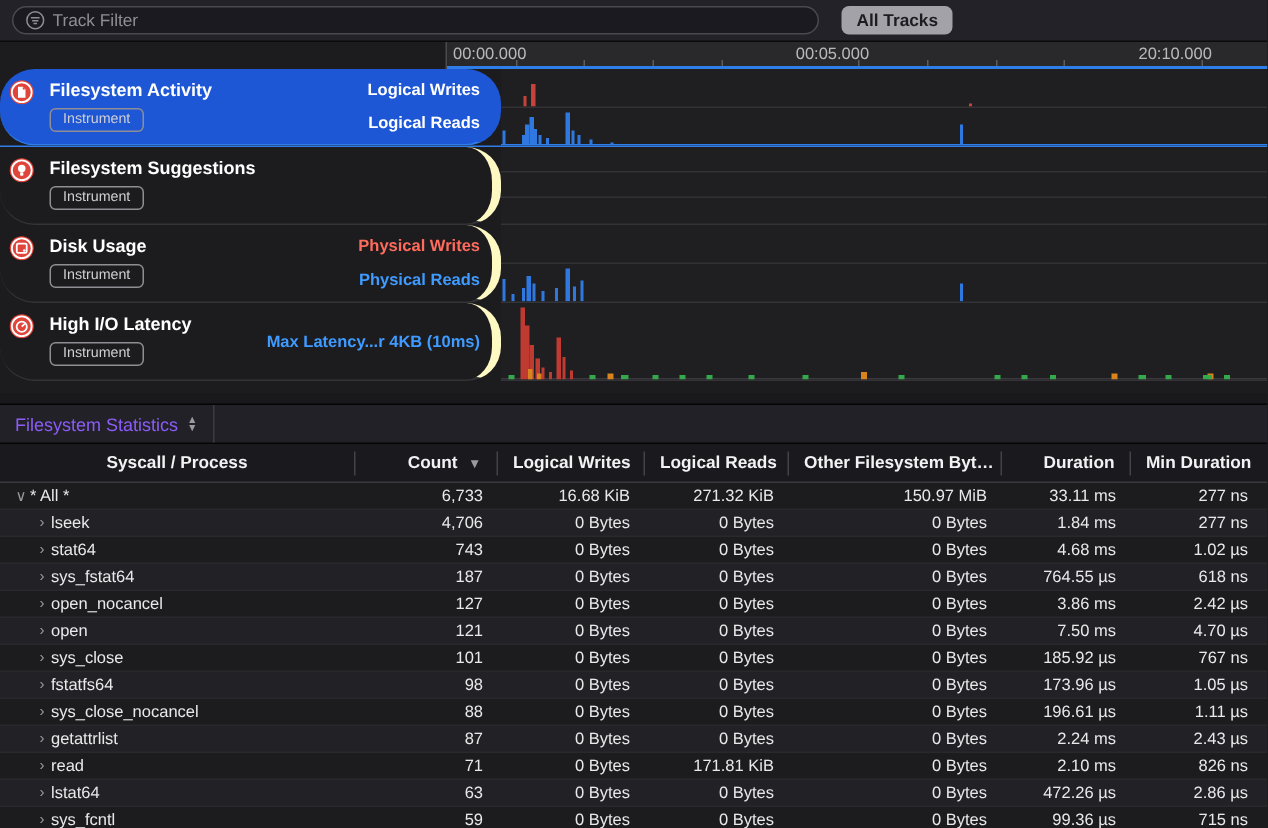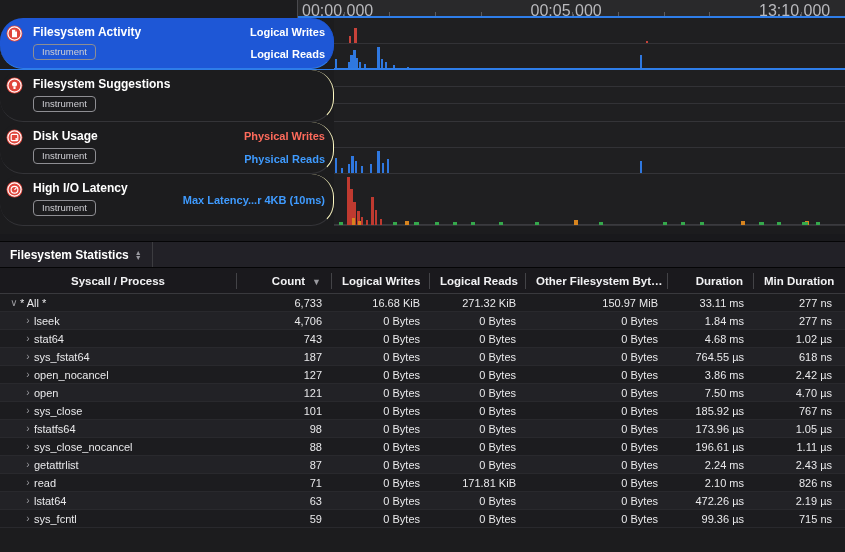--- a/index.html
+++ b/index.html
@@ -18,26 +18,26 @@
   .filter-field input::placeholder { color:#8e8e93; }
   .alltracks-btn { position:absolute; left:561px; top:4px; height:19px; padding:0 10px;
     background:#a2a2a8; color:#1d1d20; border:none; border-radius:5px;
     font-size:11.5px; font-weight:bold; font-family:"Liberation Sans",sans-serif; }
 
   
   .timeline { position:relative; height:234px; }
   .ruler-row { display:flex; height:18px; }
   .ruler-left { width:298px; background:#1c1c1e; border-right:1px solid #4a4a4e; }
   .ruler { position:relative; flex:1; background:#29292b; border-bottom:2px solid #2e7de9; overflow:hidden; }
-  .ruler-label { position:absolute; top:2px; font-size:16px; color:#b9b9bd; }
+  .ruler-label { position:absolute; top:2px; font-size:11px; color:#b9b9bd; }
   .ruler-tick { position:absolute; bottom:0; width:1px; height:4px; background:#5c5c60; }
 
   .tracks { position:relative; }
   .track { display:flex; height:52px; }
-  .track-left { position:relative; width:334px; background:#1c1c1e; border-right:1px solid #fef9c3;
+  .track-left { position:relative; width:334px; background:#1c1c1e; border-right:6px solid #fef9c3;
     border-bottom:1px solid #343438;border-radius:23px; }
   .track.selected .track-left { background:#1e57d6; border-right-color:#1e57d6; }
   .track-graph { position:relative; flex:1; background:#1f1f21; border-bottom:1px solid #343438; overflow:hidden; }
   .track.selected { border-bottom:1px solid #2e7de9; }
   .track.selected .track-graph, .track.selected .track-left { border-bottom:1px solid #2e7de9; }
 
   .track-icon { position:absolute; left:6px; top:7px; }
   .track-head { position:absolute; left:33px; top:7px; }
   .track-title { font-size:12px; font-weight:bold; color:#ffffff; white-space:nowrap; }
   .track-badge { display:inline-block; margin-top:5px; padding:1px 8px 2px;
@@ -50,21 +50,21 @@
   .lane.sep { border-bottom:1px solid #323236; }
   .bar { position:absolute; bottom:0; }
   .baseline { position:absolute; left:0; right:0; bottom:0; height:1px; background:#3a3a3e; }
 
   
   .gapstrip { height:8px; background:#19191c; border-bottom:1px solid #050506; }
   .stats-titlebar { height:26px; background:#222127; display:flex; align-items:center;
     border-bottom:1px solid #050506; }
   .stats-title-seg { display:flex; align-items:center; height:100%; padding:0 10px;
     border-right:1px solid #3c3c40; }
-  .stats-title { font-size:12px; color:#ffffff;font-weight:bold; }
+  .stats-title { font-size:12px; color:#8b5cf6; }
   .updown { display:flex; flex-direction:column; margin-left:6px; color:#9a9aa0;
     font-size:7px; line-height:5px; }
   .grid7 { display:grid; grid-template-columns:237px 95px 98px 96px 142px 86px 91px; }
   .stats-header { height:26px; background:#1a191d; align-items:center; border-bottom:1px solid #39393d; }
   .hcell { font-size:11.5px; font-weight:bold; color:#f2f2f4; height:16px; line-height:16px;
     border-right:1px solid #434347; padding:0 10px; white-space:nowrap; overflow:hidden; }
   .hcell:last-child { border-right:none; padding-right:12px; }
   .hcell.c-name { text-align:center; }
   .hcell.num { text-align:right; }
   .hcell .sortchev { color:#9a9aa0; font-weight:normal; font-size:9px; margin-left:7px; }
@@ -75,28 +75,42 @@
   .scell.num { text-align:right; }
   .scell.c-min { padding-right:13px; }
   .name-cell { display:flex; align-items:center; }
   .disclosure { color:#9a9a9e; font-size:10px; width:12px; flex:0 0 12px; text-align:center; }
 </style>
 </head>
 <body>
 
 <div class="window">
 
+  <div class="toolbar">
+    <div class="filter-field">
+      <span class="ficon">
+        <svg width="13" height="13" viewBox="0 0 13 13">
+          <circle cx="6.5" cy="6.5" r="5.6" fill="none" stroke="#8e8e93" stroke-width="1"></circle>
+          <line x1="3.6" y1="4.9" x2="9.4" y2="4.9" stroke="#8e8e93" stroke-width="1"></line>
+          <line x1="4.4" y1="6.8" x2="8.6" y2="6.8" stroke="#8e8e93" stroke-width="1"></line>
+          <line x1="5.3" y1="8.7" x2="7.7" y2="8.7" stroke="#8e8e93" stroke-width="1"></line>
+        </svg>
+      </span>
+      <input type="text" placeholder="Track Filter" style="">
+    </div>
+    <button class="alltracks-btn">All Tracks</button>
+  </div>
 
   <div class="timeline">
     <div class="ruler-row">
       <div class="ruler-left"></div>
       <div class="ruler">
           <span class="ruler-label" style="left: 4px;">00:00.000</span>
           <span class="ruler-label" style="left: 232.5px;">00:05.000</span>
-          <span class="ruler-label" style="left: 461px;">13:10.000</span>
+          <span class="ruler-label" style="left: 461px;">20:10.000</span>
           <span class="ruler-tick" style="left: 45.7px;"></span>
           <span class="ruler-tick" style="left: 91.4px;"></span>
           <span class="ruler-tick" style="left: 137.1px;"></span>
           <span class="ruler-tick" style="left: 182.8px;"></span>
           <span class="ruler-tick" style="left: 274.2px;"></span>
           <span class="ruler-tick" style="left: 319.9px;"></span>
           <span class="ruler-tick" style="left: 365.6px;"></span>
           <span class="ruler-tick" style="left: 411.3px;"></span>
           <span class="ruler-tick" style="left: 502.7px;"></span>
         </div>
@@ -424,21 +438,21 @@
       <div class="grid7 srow alt">
         <div class="scell name-cell" style="padding-left: 22px;">
           <span class="disclosure">›</span>
           <span>lstat64</span>
         </div>
         <div class="scell num">63</div>
         <div class="scell num">0 Bytes</div>
         <div class="scell num">0 Bytes</div>
         <div class="scell num">0 Bytes</div>
         <div class="scell num">472.26 µs</div>
-        <div class="scell num c-min">2.19 µs</div>
+        <div class="scell num c-min">2.86 µs</div>
       </div>
       <div class="grid7 srow">
         <div class="scell name-cell" style="padding-left: 22px;">
           <span class="disclosure">›</span>
           <span>sys_fcntl</span>
         </div>
         <div class="scell num">59</div>
         <div class="scell num">0 Bytes</div>
         <div class="scell num">0 Bytes</div>
         <div class="scell num">0 Bytes</div>

